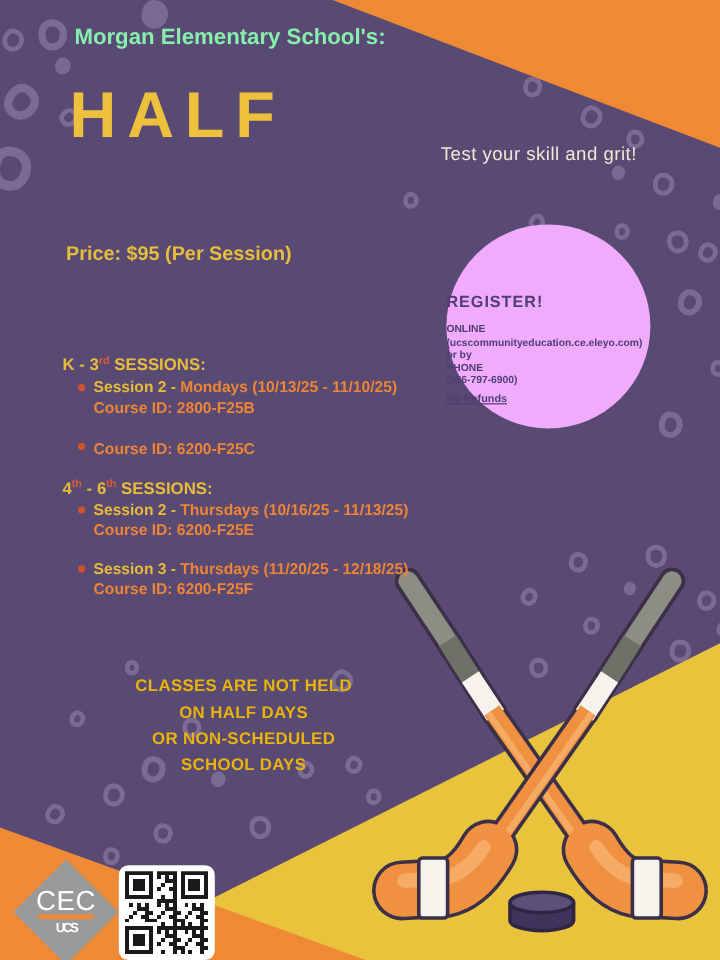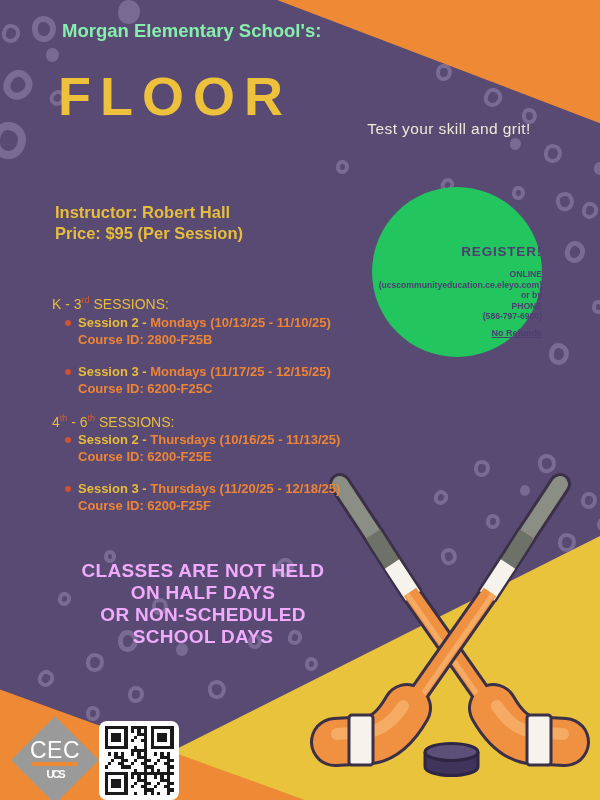--- a/index.html
+++ b/index.html
@@ -28,42 +28,42 @@
   .title { position:absolute; left:58px; top:64px; color:#eec13c;
     font-size:54px; font-weight:bold; letter-spacing:9px; line-height:64px; }
   .title div { white-space:nowrap; }
   .tagline { position:absolute; left:350px; top:120px; width:198px;
     text-align:center; color:#efe8d7; font-size:15.5px; letter-spacing:.4px; }
 
   .details { position:absolute; left:55px; top:202px; color:#e7bd3c;
     font-size:16.5px; font-weight:bold; line-height:20.5px; white-space:nowrap; }
 
   .sessions-area { position:absolute; left:52px; top:295px; width:330px; }
-  .session-heading { color:#e8bc3a; font-weight:normal; font-size:14px;
+  .session-heading { color:#e8bc3a; font-weight:bold; font-size:14px;
     margin-bottom:3px; white-space:nowrap; }
   .session-heading sup { color:#dd5b31; font-size:9px; }
   .session-item { display:flex; margin:2px 0 17px 13px; }
   .bullet { width:6px; height:6px; border-radius:50%; background:#d2512f;
     margin:5px 7px 0 0; flex:none; }
   .session-line { font-size:13px; font-weight:bold; white-space:nowrap; }
   .session-label { color:#e8bc3a; }
   .session-dates { color:#ee8435; }
   .course-line { color:#ee8435; font-size:13px; font-weight:bold; margin-top:2px; }
 
   .register-circle { position:absolute; left:372px; top:187px; width:170px; height:170px;
-    border-radius:50%; background:#22c55e; color:#4e3e71; text-align:right;
+    border-radius:50%; background:#f0abfc; color:#4e3e71; text-align:left;
     padding-top:57px; box-sizing:border-box; }
   .register-title { font-size:13.5px; font-weight:bold; letter-spacing:.8px; }
   .register-lines { margin-top:10px; font-size:8.6px; font-weight:bold;
     line-height:10.5px; white-space:nowrap; }
   .no-refunds { display:inline-block; text-decoration:underline; font-size:9px;
     font-weight:bold; margin-top:1px; }
 
   .notice { position:absolute; left:58px; top:560px; width:290px; text-align:center;
-    color:#f0abfc; font-weight:bold; font-size:19px; line-height:22px;
+    color:#eab308; font-weight:bold; font-size:14px; line-height:22px;
     letter-spacing:.3px; }
 
   .sticks { position:absolute; left:260px; top:460px; width:340px; height:340px; }
 
   .cec { position:absolute; left:16px; top:721px; width:78px; height:78px; }
   .cec .diamond { position:absolute; left:8px; top:8px; width:62px; height:62px;
     background:#9a9a9a; transform:rotate(45deg); }
   .cec .content { position:absolute; inset:0; display:flex; flex-direction:column;
     align-items:center; justify-content:center; }
   .cec-text { color:#fff; font-size:23px; line-height:21px; letter-spacing:.5px; }
@@ -153,43 +153,41 @@
     <use href="#stick"></use>
     <use href="#stick" transform="translate(380,0) scale(-1,1)"></use>
     <g>
       <path d="M165,292 L165,307 A26.5,8.5 0 0 0 218,307 L218,292" fill="#40345a" stroke="#2e2644" stroke-width="3"></path>
       <ellipse cx="191.5" cy="292" rx="26.5" ry="8.5" fill="#5d5078" stroke="#2e2644" stroke-width="3"></ellipse>
     </g>
   </svg>
 
   <div class="school-line">Morgan Elementary School's:</div>
   <div class="title">
-    <div>FLOOR</div>
+    <div>HALF</div>
   </div>
   <div class="tagline">Test your skill and grit!</div>
 
   <div class="details">
-    <div>Instructor: Robert Hall</div>
     <div>Price: $95 (Per Session)</div>
   </div>
 
   <div class="sessions-area" id="sessions-area">
       <div class="session-group">
         <div class="session-heading"><span>K - 3</span><sup>rd</sup><span> SESSIONS:</span></div>
         <div class="session-item">
           <span class="bullet"></span>
           <div>
             <div class="session-line"><span class="session-label">Session 2 - </span><span class="session-dates"> Mondays (10/13/25 - 11/10/25)</span></div>
             <div class="course-line">Course ID: 2800-F25B</div>
           </div>
         </div>
         <div class="session-item">
           <span class="bullet"></span>
           <div>
-            <div class="session-line"><span class="session-label">Session 3 - </span><span class="session-dates">Mondays (11/17/25 - 12/15/25)</span></div>
             <div class="course-line">Course ID: 6200-F25C</div>
           </div>
         </div>
       </div>
       <div class="session-group">
         <div class="session-heading"><span>4</span><sup>th</sup><span> - 6</span><sup>th</sup><span> SESSIONS:</span></div>
         <div class="session-item">
           <span class="bullet"></span>
           <div>
             <div class="session-line"><span class="session-label">Session 2 - </span><span class="session-dates"> Thursdays (10/16/25 - 11/13/25)</span></div>

